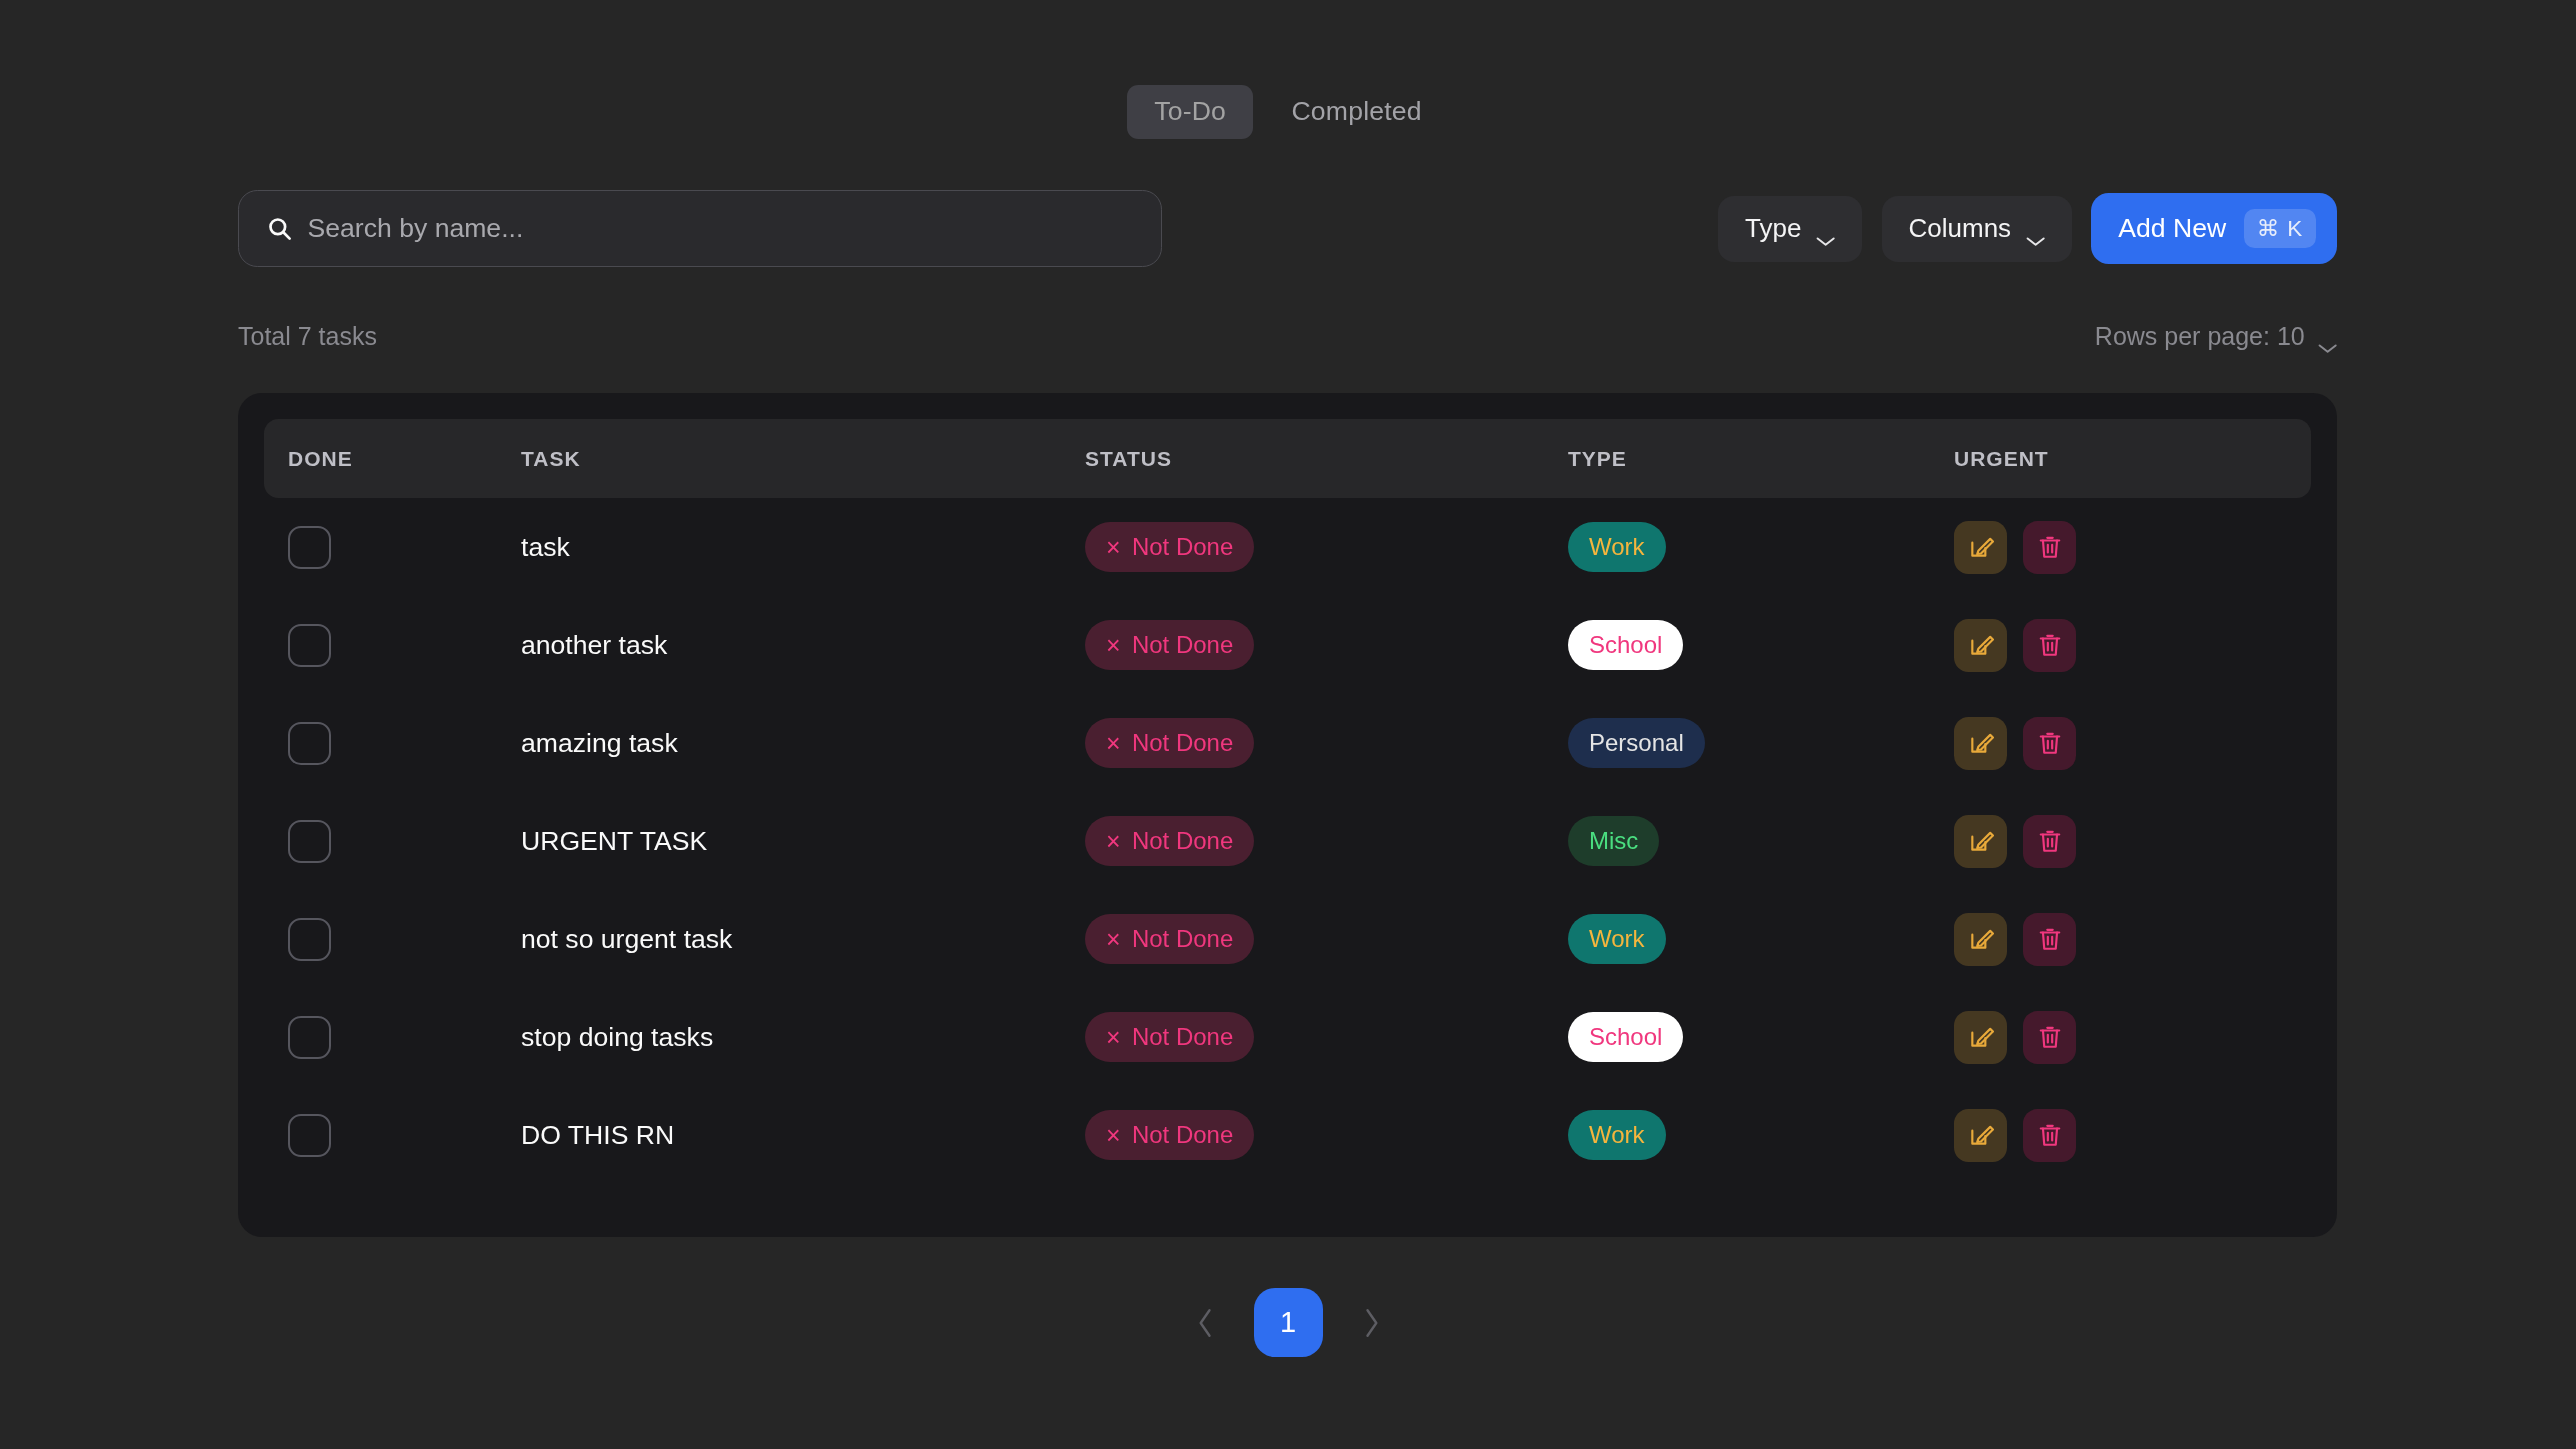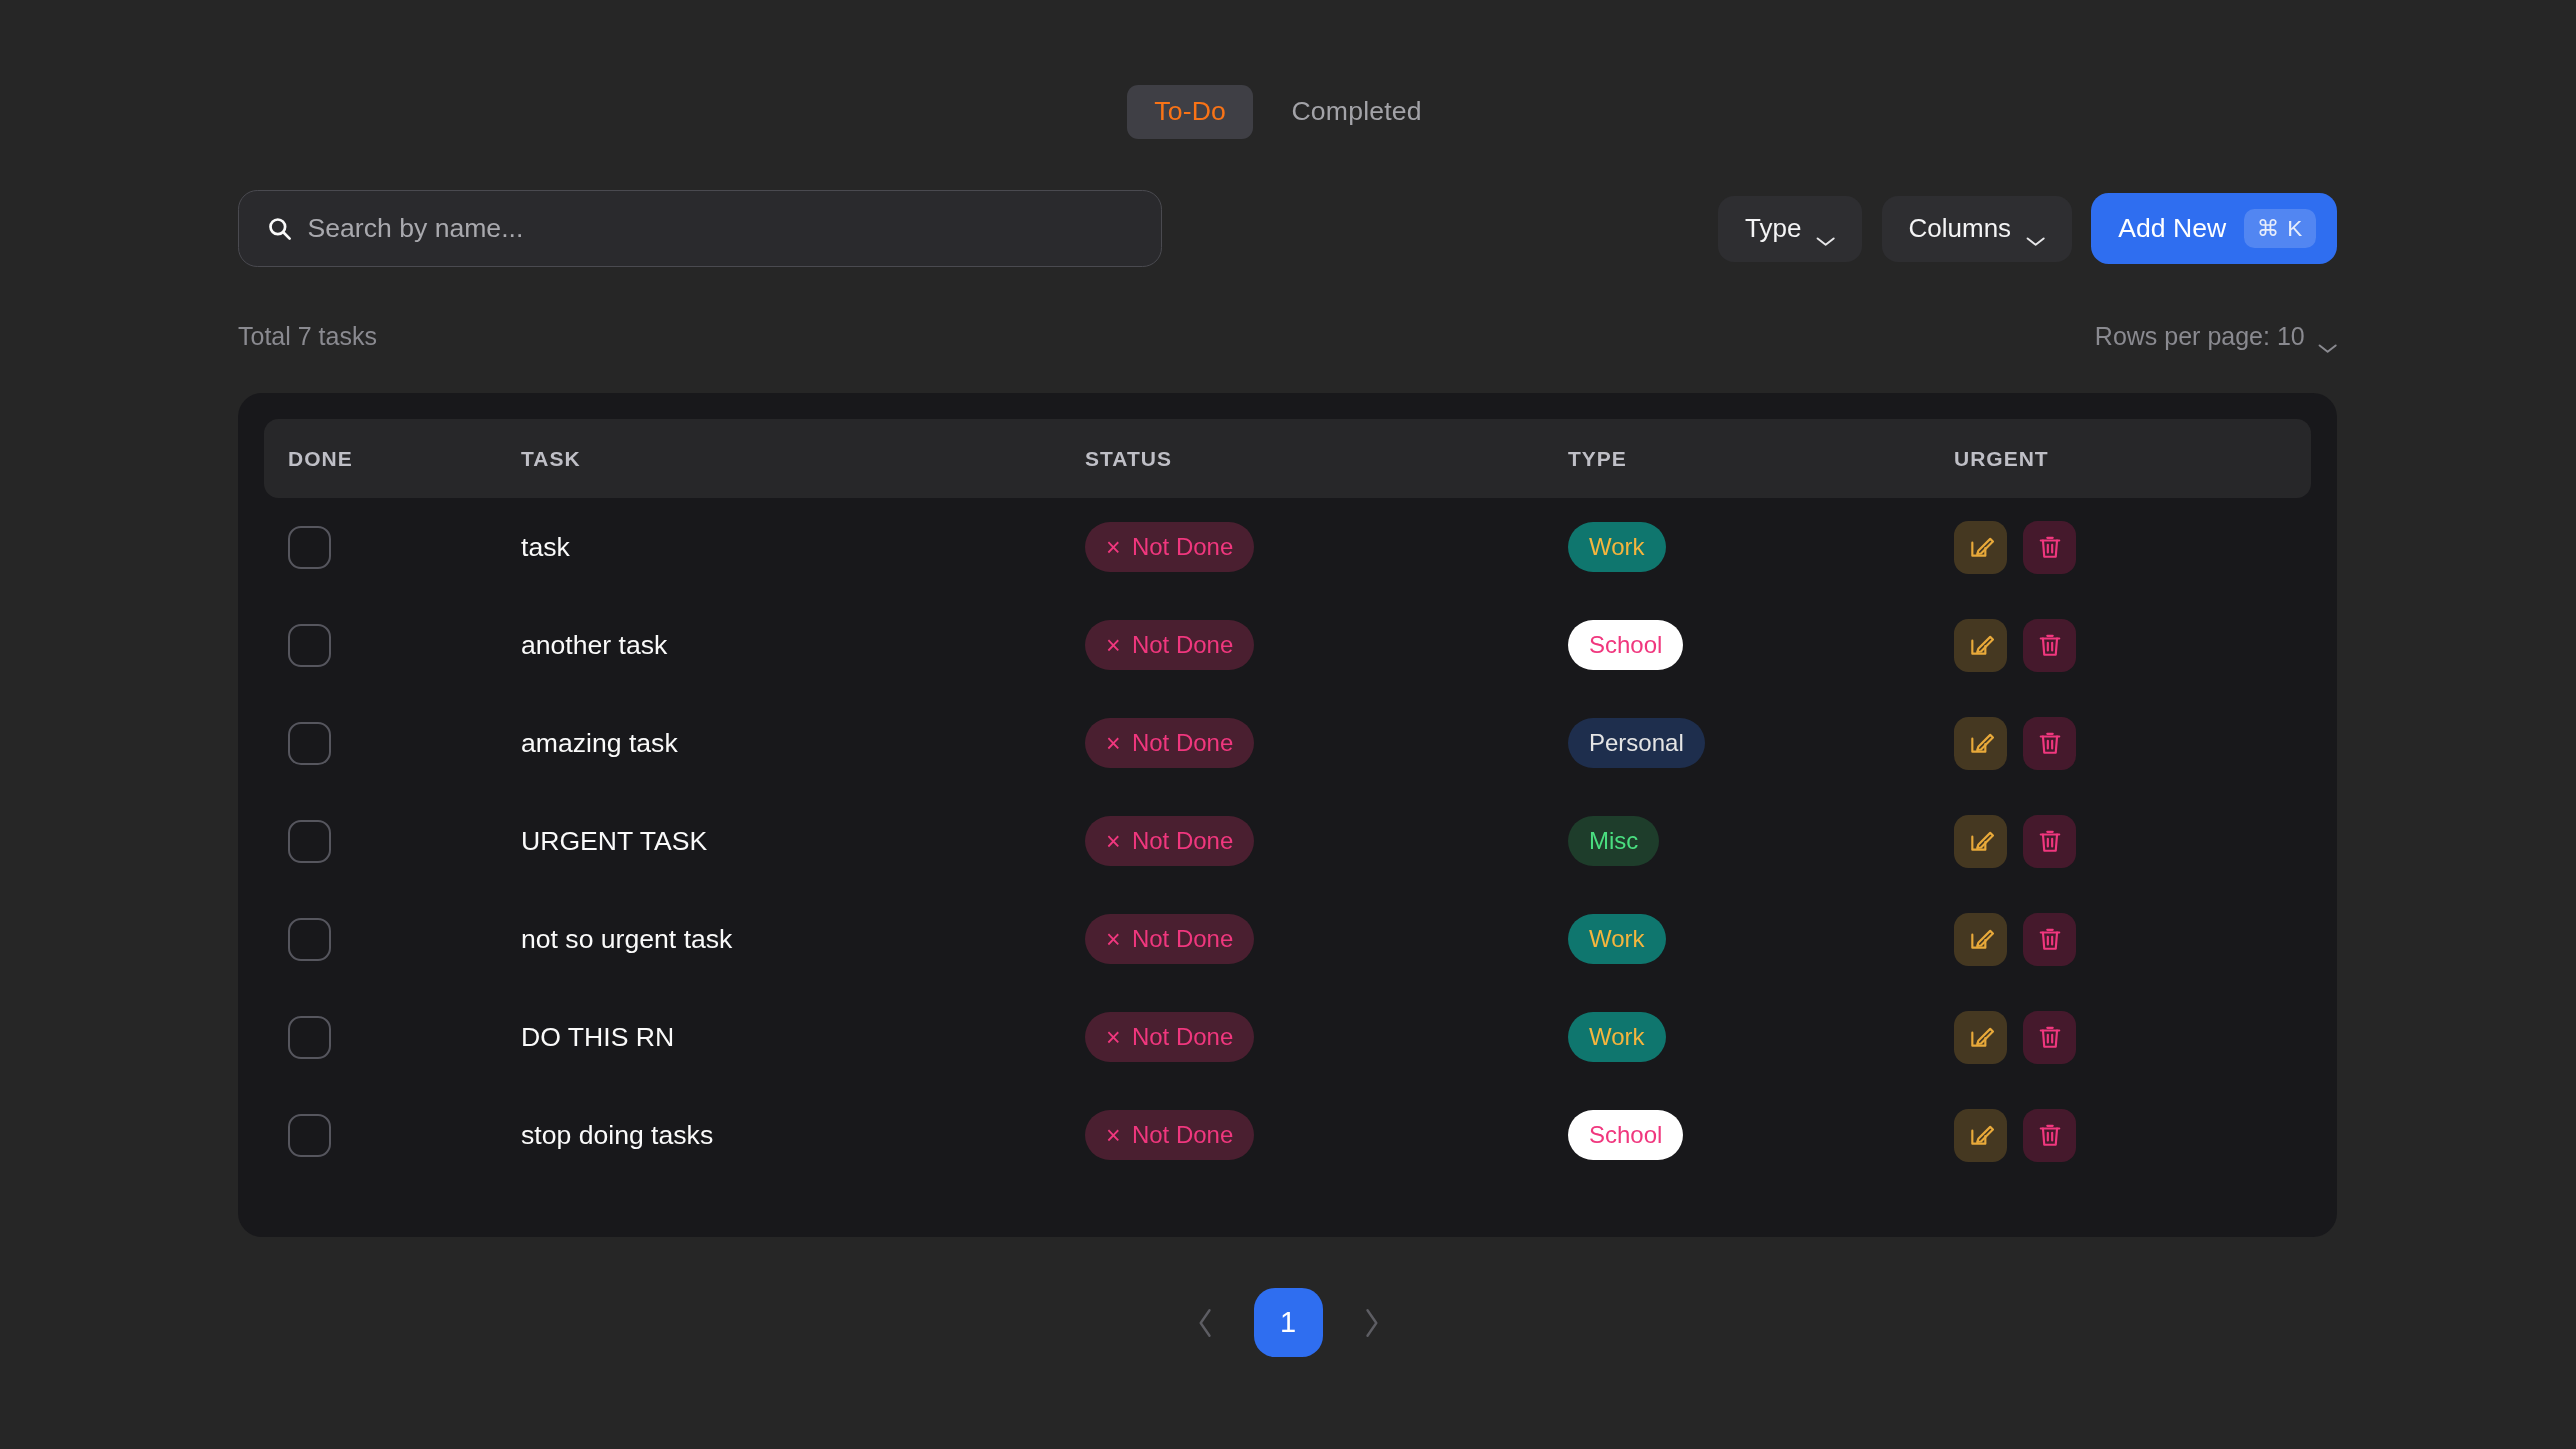--- a/index.html
+++ b/index.html
@@ -15,21 +15,21 @@
   .tabs {
     position: absolute; top: 85px; left: 0; width: 2576px;
     display: flex; justify-content: center; align-items: center; gap: 11.3px;
   }
   .tab {
     font-size: 26.6px; letter-spacing: 0.2px;
     padding: 11.3px 27px; border-radius: 11.3px;
     color: #a3a3a8; background: transparent;
     cursor: pointer; white-space: nowrap;
   }
-  .tab.active { background: #3f3f45; color: #f97316; }
+  .tab.active { background: #3f3f45; color: #a3a3a3; }
 
   
   .toolbar {
     position: absolute; top: 190px; left: 238px; width: 2099px; height: 77px;
     display: flex; align-items: center; justify-content: space-between;
   }
   .search-box {
     width: 924px; height: 77px;
     background: #2a2a2d; border: 1.6px solid #4a4a50; border-radius: 19.3px;
     display: flex; align-items: center; gap: 14.5px; padding: 12px 27px;
@@ -349,55 +349,55 @@
                     <path d="M10 10 v7 M14 10 v7"></path>
                   </svg>
                 </button>
               </span>
             </td>
           </tr>
           <tr>
             <td class="col-done">
               <span class="checkbox"></span>
             </td>
+            <td class="col-task"><span class="task-name">stop doing tasks</span></td>
+            <td class="col-status"><span class="badge status-notdone">
+                <span class="badge-x">×</span>
+                <span>Not Done</span>
+              </span></td>
+            <td class="col-type"><span class="badge type-school">School</span></td>
+            <td class="col-actions">
+              <span class="actions">
+                <button class="act-btn act-edit">
+                  <svg viewBox="0 0 24 24" fill="none" stroke="#e8a93a" stroke-width="2" stroke-linecap="round" stroke-linejoin="round">
+                    <path d="M4 8 v12 h12 v-7"></path>
+                    <path d="M9.5 15.5 L20.5 4.5 L23 7 L12 18 L8.5 18.5 Z"></path>
+                  </svg>
+                </button>
+                <button class="act-btn act-delete">
+                  <svg viewBox="0 0 24 24" fill="none" stroke="#f0377e" stroke-width="2" stroke-linecap="round" stroke-linejoin="round">
+                    <path d="M3.5 6 h17"></path>
+                    <path d="M9.5 3.5 h5"></path>
+                    <path d="M5.5 6 l1.2 15 h10.6 l1.2 -15"></path>
+                    <path d="M10 10 v7 M14 10 v7"></path>
+                  </svg>
+                </button>
+              </span>
+            </td>
+          </tr>
+          <tr>
+            <td class="col-done">
+              <span class="checkbox"></span>
+            </td>
             <td class="col-task"><span class="task-name">DO THIS RN</span></td>
             <td class="col-status"><span class="badge status-notdone">
                 <span class="badge-x">×</span>
                 <span>Not Done</span>
               </span></td>
             <td class="col-type"><span class="badge type-work">Work</span></td>
-            <td class="col-actions">
-              <span class="actions">
-                <button class="act-btn act-edit">
-                  <svg viewBox="0 0 24 24" fill="none" stroke="#e8a93a" stroke-width="2" stroke-linecap="round" stroke-linejoin="round">
-                    <path d="M4 8 v12 h12 v-7"></path>
-                    <path d="M9.5 15.5 L20.5 4.5 L23 7 L12 18 L8.5 18.5 Z"></path>
-                  </svg>
-                </button>
-                <button class="act-btn act-delete">
-                  <svg viewBox="0 0 24 24" fill="none" stroke="#f0377e" stroke-width="2" stroke-linecap="round" stroke-linejoin="round">
-                    <path d="M3.5 6 h17"></path>
-                    <path d="M9.5 3.5 h5"></path>
-                    <path d="M5.5 6 l1.2 15 h10.6 l1.2 -15"></path>
-                    <path d="M10 10 v7 M14 10 v7"></path>
-                  </svg>
-                </button>
-              </span>
-            </td>
-          </tr>
-          <tr>
-            <td class="col-done">
-              <span class="checkbox"></span>
-            </td>
-            <td class="col-task"><span class="task-name">stop doing tasks</span></td>
-            <td class="col-status"><span class="badge status-notdone">
-                <span class="badge-x">×</span>
-                <span>Not Done</span>
-              </span></td>
-            <td class="col-type"><span class="badge type-school">School</span></td>
             <td class="col-actions">
               <span class="actions">
                 <button class="act-btn act-edit">
                   <svg viewBox="0 0 24 24" fill="none" stroke="#e8a93a" stroke-width="2" stroke-linecap="round" stroke-linejoin="round">
                     <path d="M4 8 v12 h12 v-7"></path>
                     <path d="M9.5 15.5 L20.5 4.5 L23 7 L12 18 L8.5 18.5 Z"></path>
                   </svg>
                 </button>
                 <button class="act-btn act-delete">
                   <svg viewBox="0 0 24 24" fill="none" stroke="#f0377e" stroke-width="2" stroke-linecap="round" stroke-linejoin="round">

